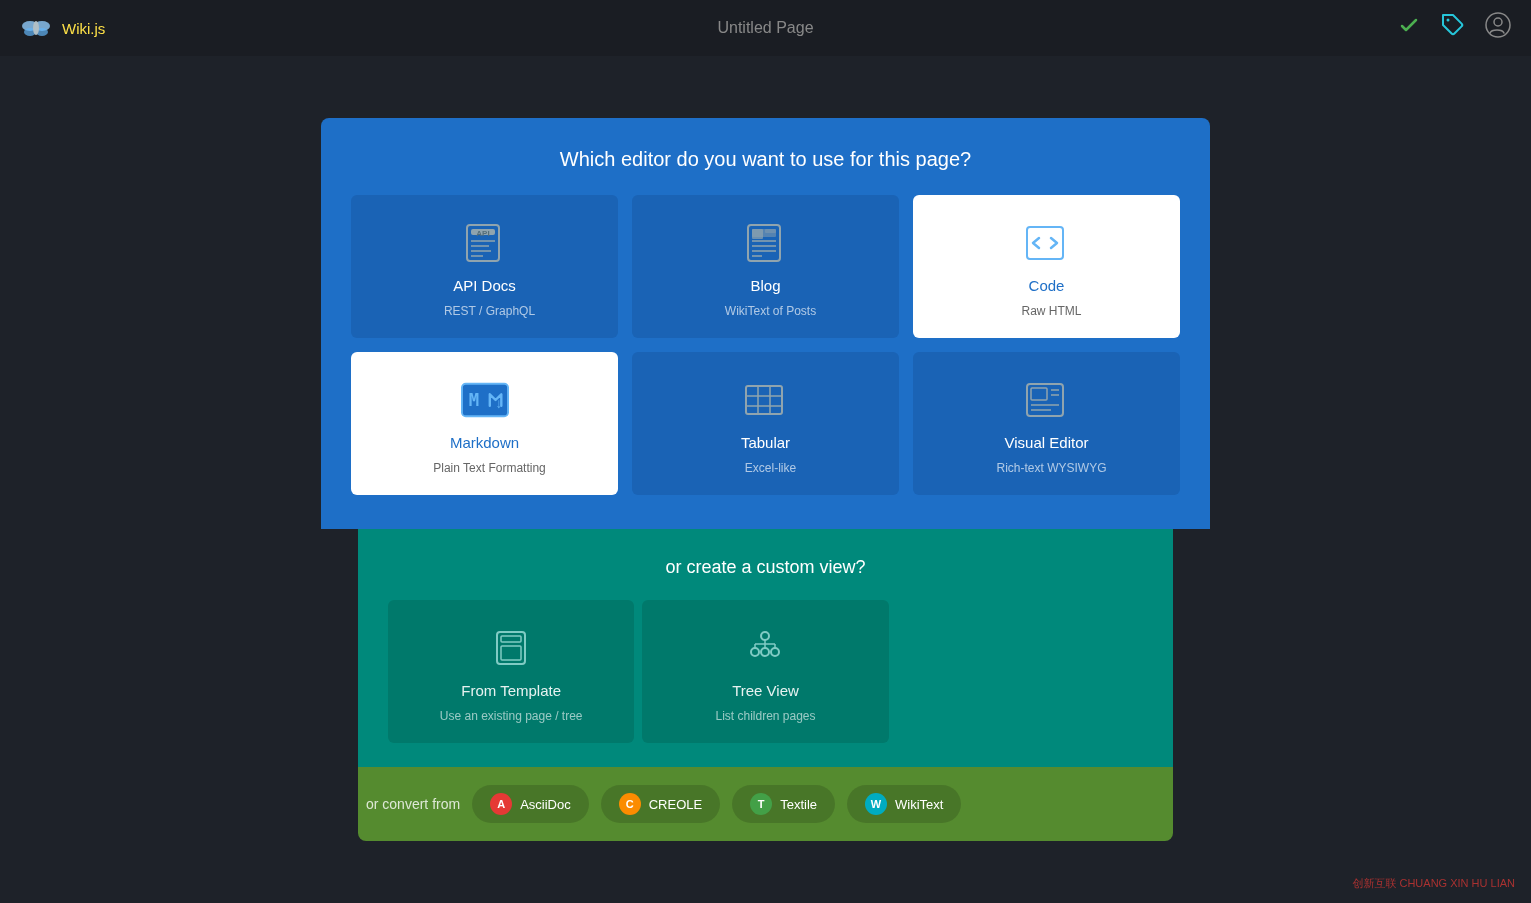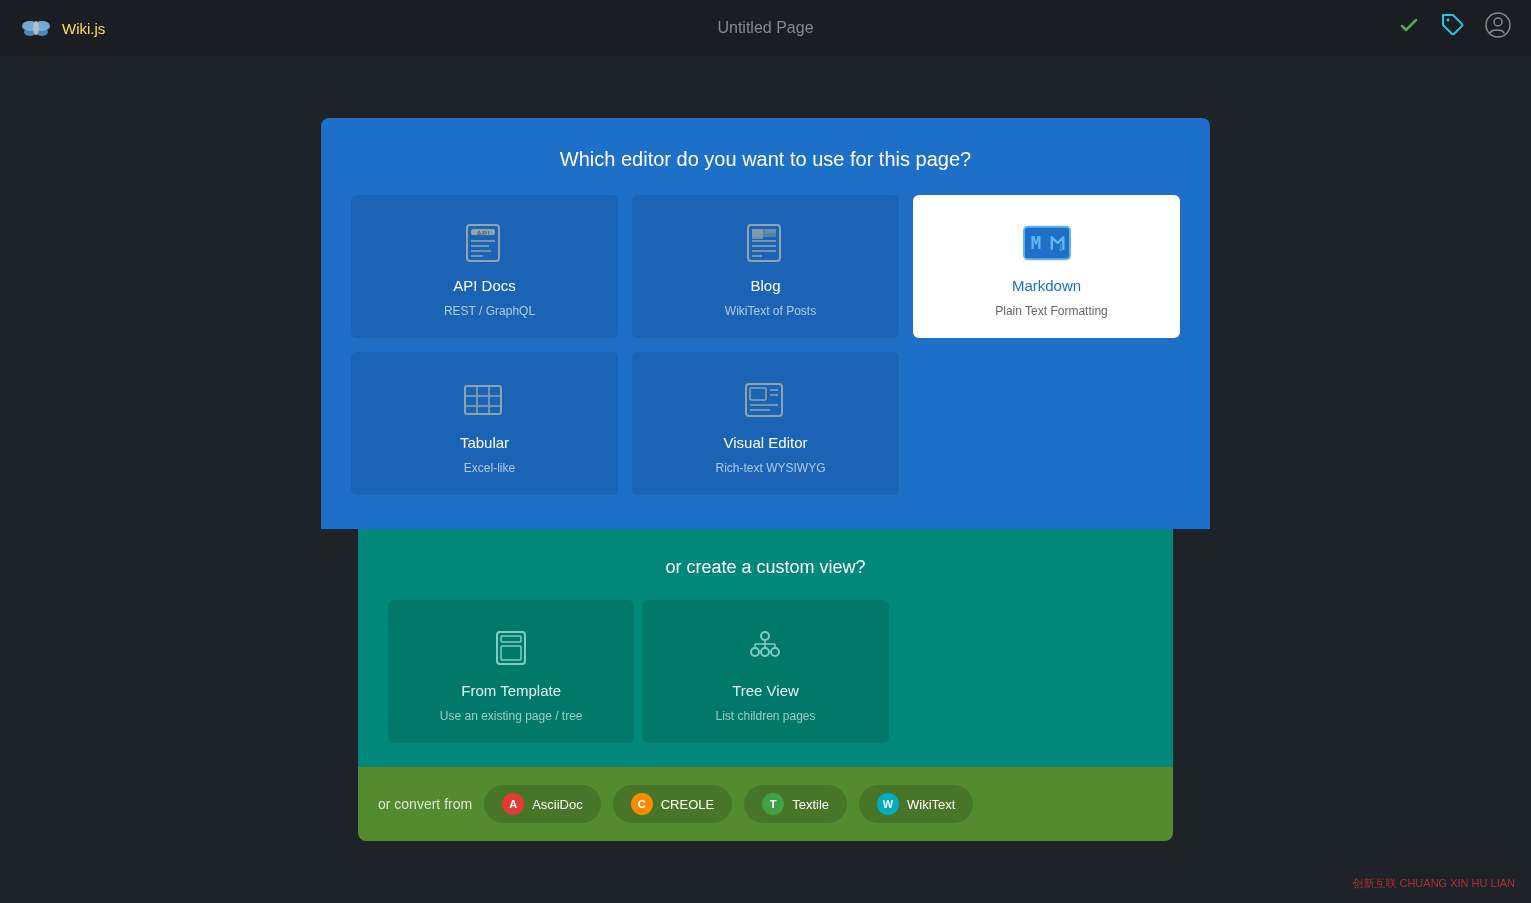--- a/index.html
+++ b/index.html
@@ -187,21 +187,21 @@
       color: rgba(255,255,255,0.6);
       font-size: 12px;
       text-align: center;
     }
 
     
     .convert-bar {
       background: #558b2f;
       border-radius: 0 0 8px 8px;
       width: 815px;
-      padding: 18px 20px;
+      padding: 18px 8px;
       display: flex;
       align-items: center;
       gap: 12px;
       flex-wrap: wrap;
     }
     .convert-label {
       color: rgba(255,255,255,0.8);
       font-size: 14px;
       white-space: nowrap;
     }
@@ -316,20 +316,31 @@
             <line x1="10" y1="35" x2="20" y2="35" stroke="#90a4ae" stroke-width="1.5"></line>
 
             <rect x="10" y="8" width="11" height="10" rx="1" fill="#90a4ae" opacity="0.7"></rect>
             <rect x="23" y="8" width="11" height="4" rx="1" fill="#90a4ae" opacity="0.4"></rect>
           </svg>
         </div>
         <div class="editor-card-label">Blog</div>
         <div class="editor-card-sublabel">WikiText of Posts</div>
       </div>
 
+      <div class="editor-card selected">
+        <div class="editor-card-icon">
+          <svg width="44" height="44" viewBox="0 0 44 44" fill="none">
+            <rect x="4" y="6" width="36" height="32" rx="3" fill="none" stroke="#64b5f6" stroke-width="2"></rect>
+            <polyline points="16,17 10,22 16,27" stroke="#64b5f6" stroke-width="2.5" stroke-linecap="round" stroke-linejoin="round" fill="none"></polyline>
+            <polyline points="28,17 34,22 28,27" stroke="#64b5f6" stroke-width="2.5" stroke-linecap="round" stroke-linejoin="round" fill="none"></polyline>
+          </svg>
+        </div>
+        <div class="editor-card-label" style="color:#1e6fc7;">Code</div>
+        <div class="editor-card-sublabel" style="color:#666;">Raw HTML</div>
+      </div>
 
       <div class="editor-card selected">
         <div class="editor-card-icon">
           <svg width="50" height="36" viewBox="0 0 50 36" fill="none">
             <rect x="1" y="1" width="48" height="34" rx="4" fill="#1e6fc7" stroke="#64b5f6" stroke-width="2"></rect>
             <text x="8" y="24" font-size="18" font-weight="700" fill="#64b5f6" font-family="monospace">M</text>
             <polyline points="30,24 30,12 36,18 42,12 42,24" stroke="#64b5f6" stroke-width="2.5" stroke-linecap="round" stroke-linejoin="round" fill="none"></polyline>
             <text x="36" y="26" font-size="14" font-weight="700" fill="#64b5f6">↓</text>
           </svg>
         </div>

